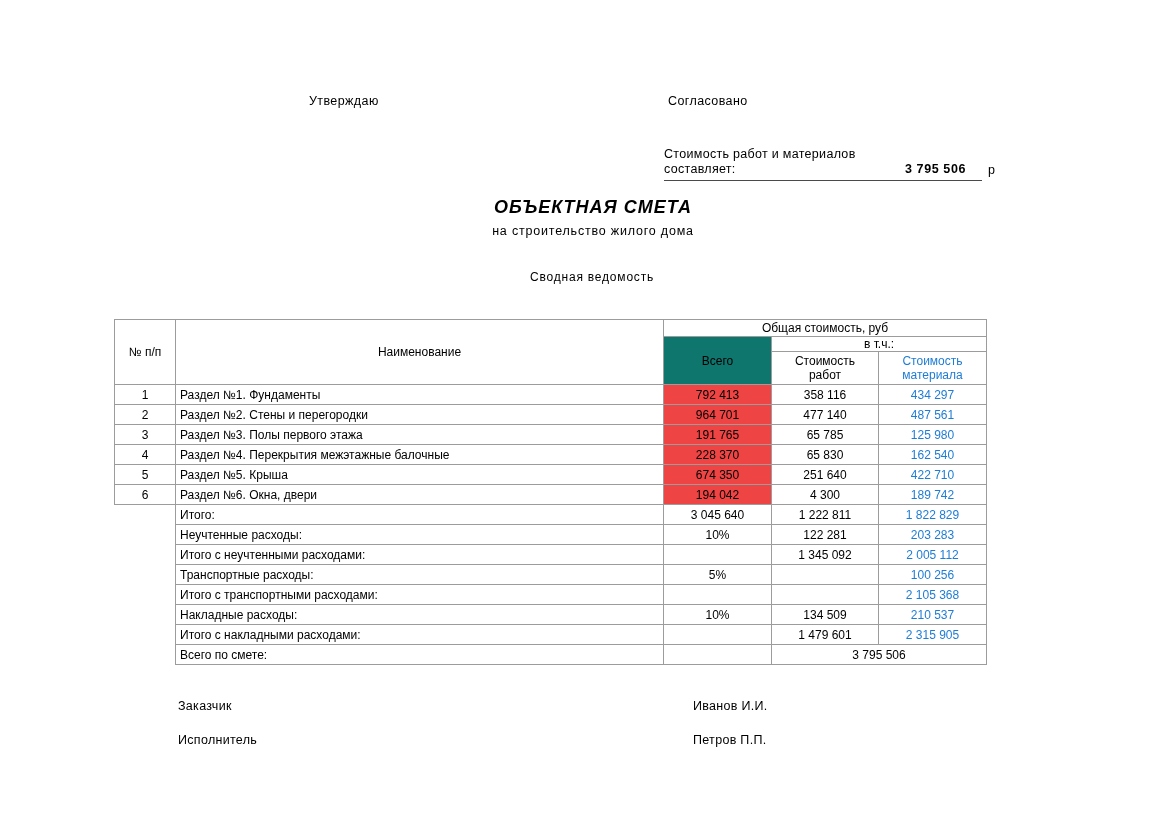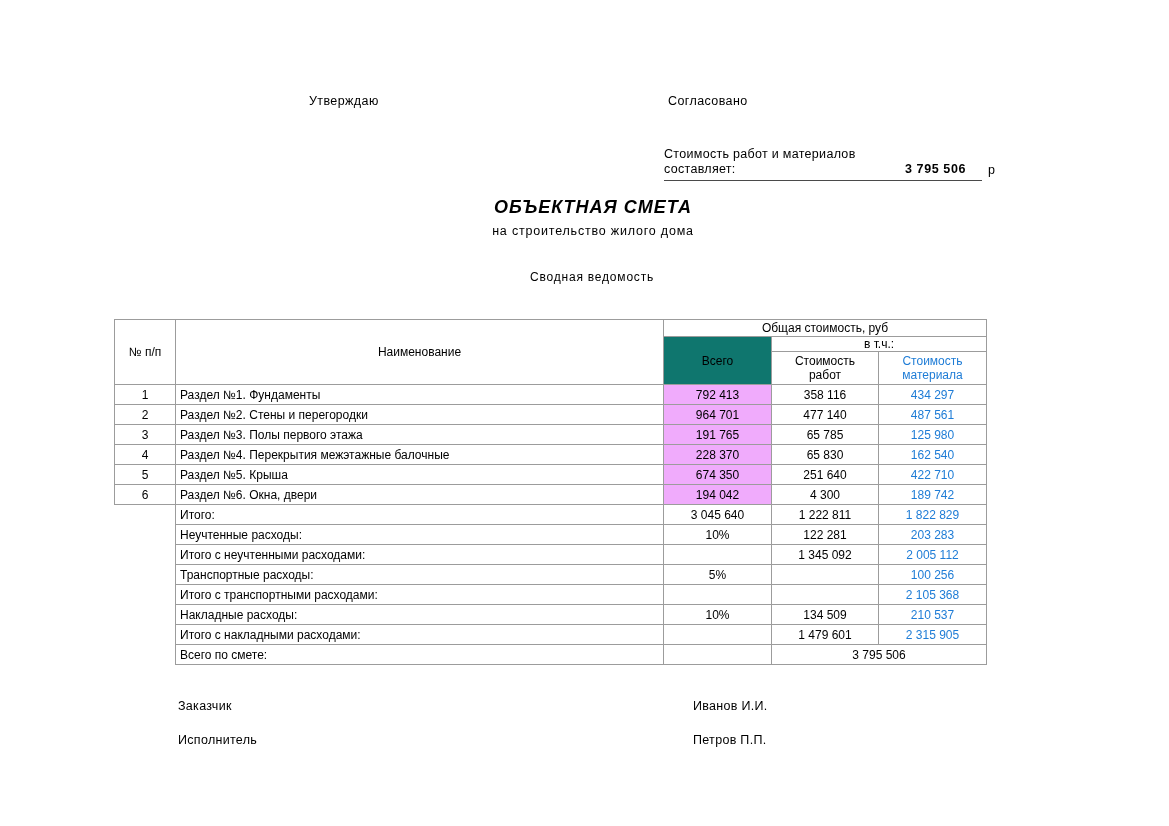--- a/index.html
+++ b/index.html
@@ -28,21 +28,21 @@
   table.est th, table.est td{border:1px solid #9c9c9c;font-weight:normal;padding:0 4px;
             overflow:hidden;white-space:nowrap;vertical-align:middle;}
   tr.hr1{height:17px;} tr.hr2{height:15px;} tr.hr3{height:33px;}
   table.est tbody tr{height:20px;}
   th{text-align:center;}
   .pre{white-space:pre-line !important;}
   .c-num{text-align:center;}
   .c-name{text-align:left;margin-left:17px;}
   .c-val{text-align:center;}
   .peach{background:#0f766e;}
-  .orange{background:#f0abfc;}
+  .orange{background:#ef4444;}
   .blue{color:#1E7CD6;}
   .bold{font-weight:bold;}
   .no-border{border:none !important;background:transparent;}
 
   .sig-role{position:absolute;left:178px;font-size:12.5px;letter-spacing:0.3px;}
   .sig-name{position:absolute;left:693px;font-size:12.5px;letter-spacing:0.3px;text-align:center;}
   .sig-y1{top:699px;} .sig-y2{top:733px;}
 </style>
 </head>
 <body>

